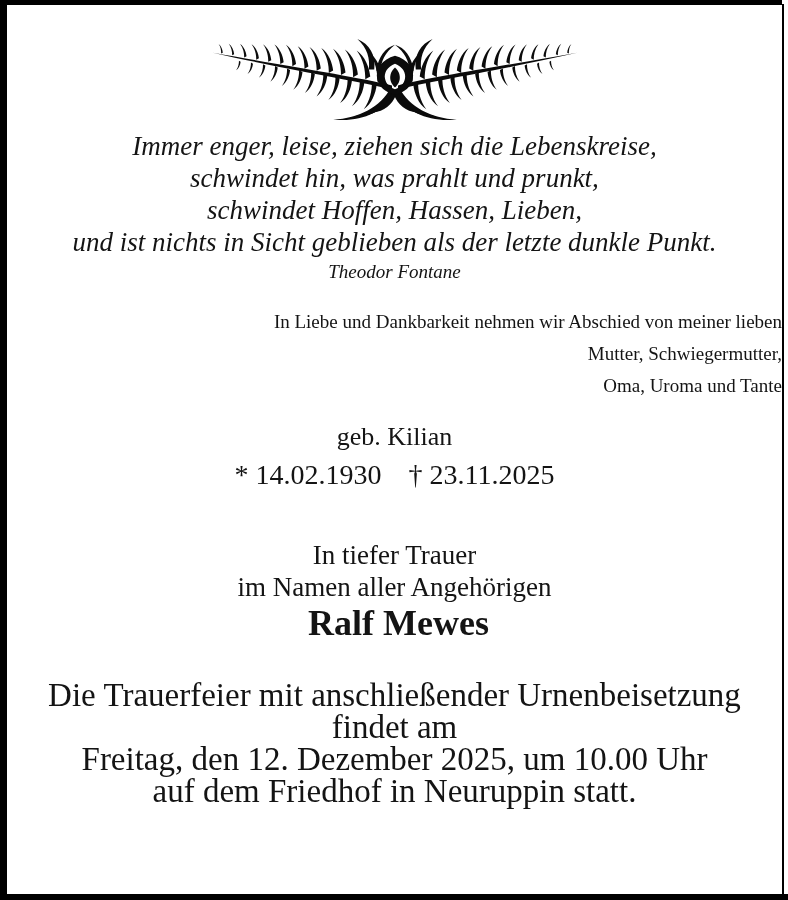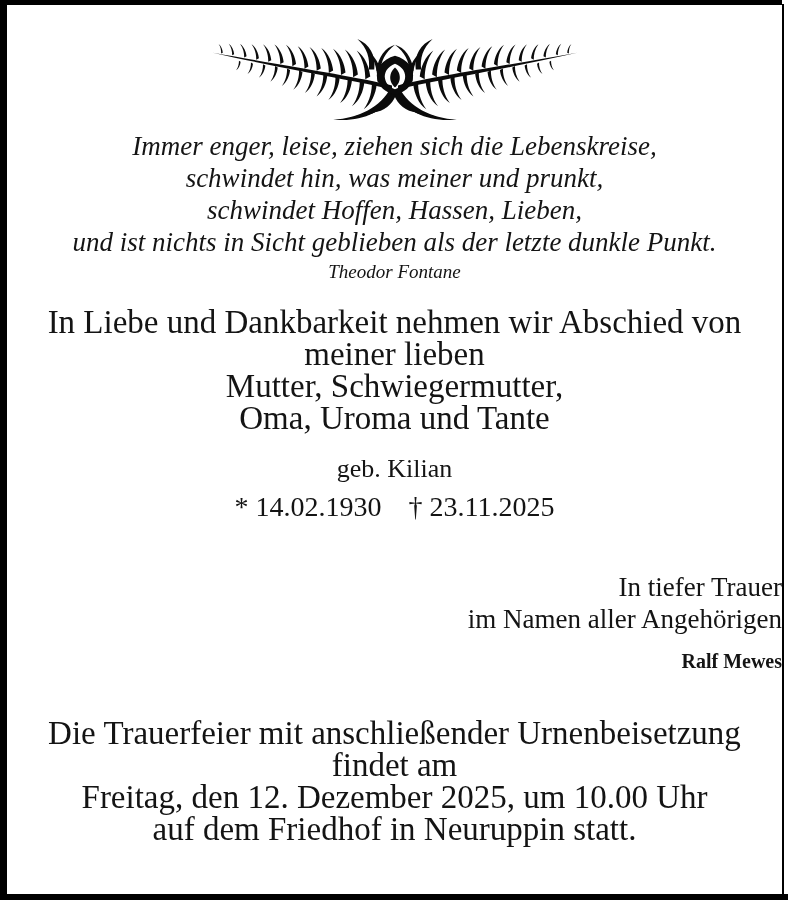--- a/index.html
+++ b/index.html
@@ -20,35 +20,35 @@
   .edge-right  { position: absolute; top: 4px; bottom: 5px; right: 4px; width: 2px; background: #000; }
 
   .content { position: absolute; top: 0; left: 7px; right: 6px; text-align: center; }
 
   .ornament { display: block; margin: 24px auto 0 auto; width: 386px; height: 104px; }
   .ornament path, .ornament use { fill: #0b0b0b; }
 
   .poem { margin-top: 2px; font-style: italic; font-size: 27px; line-height: 32px; }
   .poem-attribution { font-style: italic; font-size: 19px; line-height: 26px; margin-top: 1px; }
 
-  .intro { margin-top: 21px; font-size: 33px; line-height: 32px; }
+  .intro { margin-top: 21px; font-size: 19px; line-height: 32px; text-align: right; }
 
   .deceased-name {
     margin: 26px 0 0 0;
     font-size: 67px;
     line-height: 1.0;
     font-weight: bold;
     letter-spacing: 0.5px;
   }
   .maiden-name { margin-top: 20px; font-size: 26px; line-height: 30px; }
   .life-dates { margin-top: 6px; font-size: 28px; line-height: 34px; }
   .life-dates .death { margin-left: 27px; }
 
-  .mourning { margin-top: 47px; font-size: 27px; line-height: 32px; text-align: right; }
-  .mourner { margin-top: 9px; font-size: 20px; line-height: 34px; font-weight: bold; padding-left: 8px; }
+  .mourning { margin-top: 47px; font-size: 27px; line-height: 32px; }
+  .mourner { margin-top: 3px; font-size: 36px; line-height: 34px; font-weight: bold; padding-left: 8px; }
 
   .funeral { margin-top: 39px; font-size: 33px; line-height: 32px; }
 </style>
 </head>
 <body>
 
 <div class="page">
 
   <div class="edge-top"></div>
   <div class="edge-left"></div>
@@ -107,21 +107,21 @@
       <path fill-rule="evenodd" d="M390,64 C364,71 350,90 354,111 C357,127 371,138 390,143
                C409,138 423,127 426,111 C430,90 416,71 390,64 Z
                M390,80 C375,86 367,98 370,111 C372,121 380,128 390,132
                C400,128 408,121 410,111 C413,98 405,86 390,80 Z"></path>
       <path d="M390,88 C381,96 378,107 382,117 C385,124 390,128 390,128
                C390,128 395,124 398,117 C402,107 399,96 390,88 Z"></path>
     </svg>
 
     <div class="poem">
       <div class="poem-line">Immer enger, leise, ziehen sich die Lebenskreise,</div>
-      <div class="poem-line">schwindet hin, was meiner und prunkt,</div>
+      <div class="poem-line">schwindet hin, was prahlt und prunkt,</div>
       <div class="poem-line">schwindet Hoffen, Hassen, Lieben,</div>
       <div class="poem-line">und ist nichts in Sicht geblieben als der letzte dunkle Punkt.</div>
       <div class="poem-attribution">Theodor Fontane</div>
     </div>
 
     <div class="intro">
       <div class="intro-line">In Liebe und Dankbarkeit nehmen wir Abschied von meiner lieben</div>
       <div class="intro-line">Mutter, Schwiegermutter,</div>
       <div class="intro-line">Oma, Uroma und Tante</div>
     </div>

